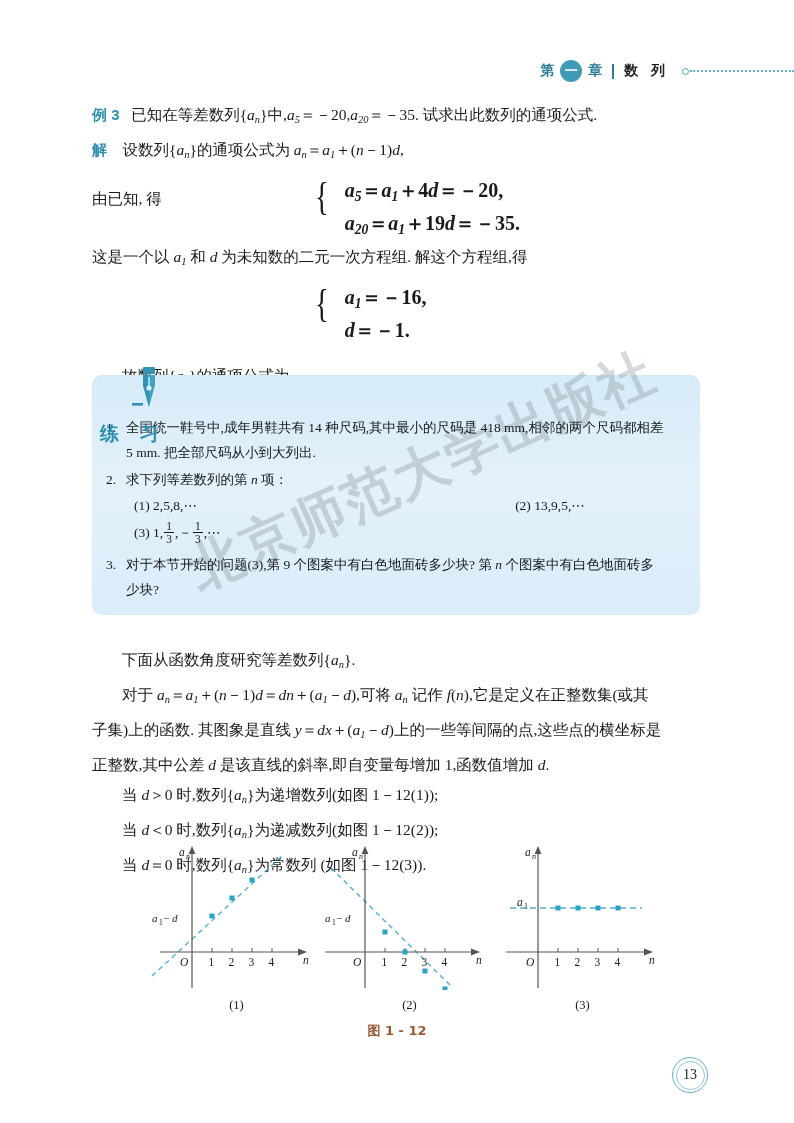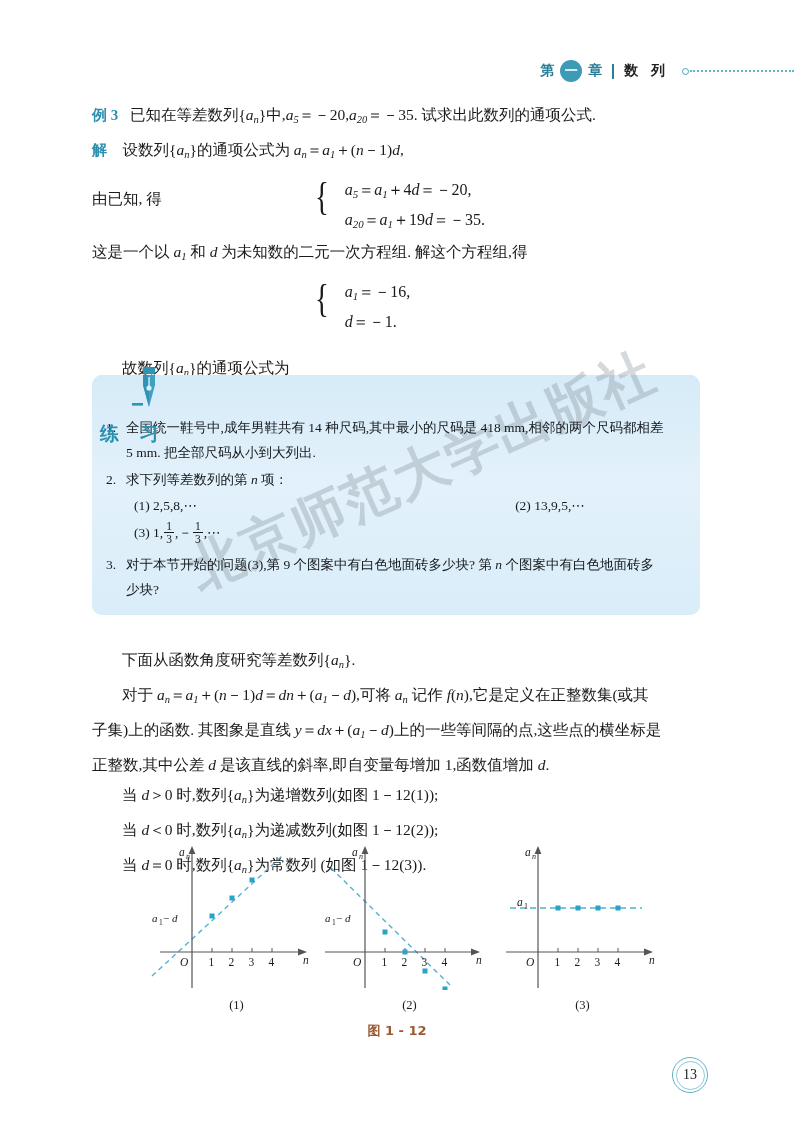--- a/index.html
+++ b/index.html
@@ -102,21 +102,21 @@
   }
   .tline {
     font-size: 15.5px;
     line-height: 30px;
     color: #1a1a1a;
     white-space: nowrap;
   }
   .lbl-example {
     color: #2b8fb0;
     font-weight: bold;
-    font-family: Liberation Serif, serif;
+    font-family: Liberation Sans, sans-serif;
     font-size: 15px;
   }
   .lbl-solution {
     color: #2b8fb0;
     font-weight: bold;
     font-family: "DejaVu Sans", sans-serif;
     font-size: 15px;
   }
   i.m { font-family: "Liberation Serif", serif; font-style: italic; }
   sub {
@@ -140,21 +140,21 @@
   }
   .sys-brace {
     font-size: 41px;
     line-height: 52px;
     font-family: "Liberation Serif", serif;
     transform: scaleX(0.7);
     margin-right: 1px;
     color: #1a1a1a;
   }
   .sys-eqs { padding-top: 7px; }
-  .sys-eq { line-height: 26px; font-size: 16px; white-space: nowrap; }
+  .sys-eq { line-height: 26px; font-size: 20px; white-space: nowrap; font-weight: bold; }
 
   .centered-eq {
     text-align: center;
     font-size: 15.5px;
     line-height: 30px;
   }
 
   
   .exbox {
     position: absolute;

